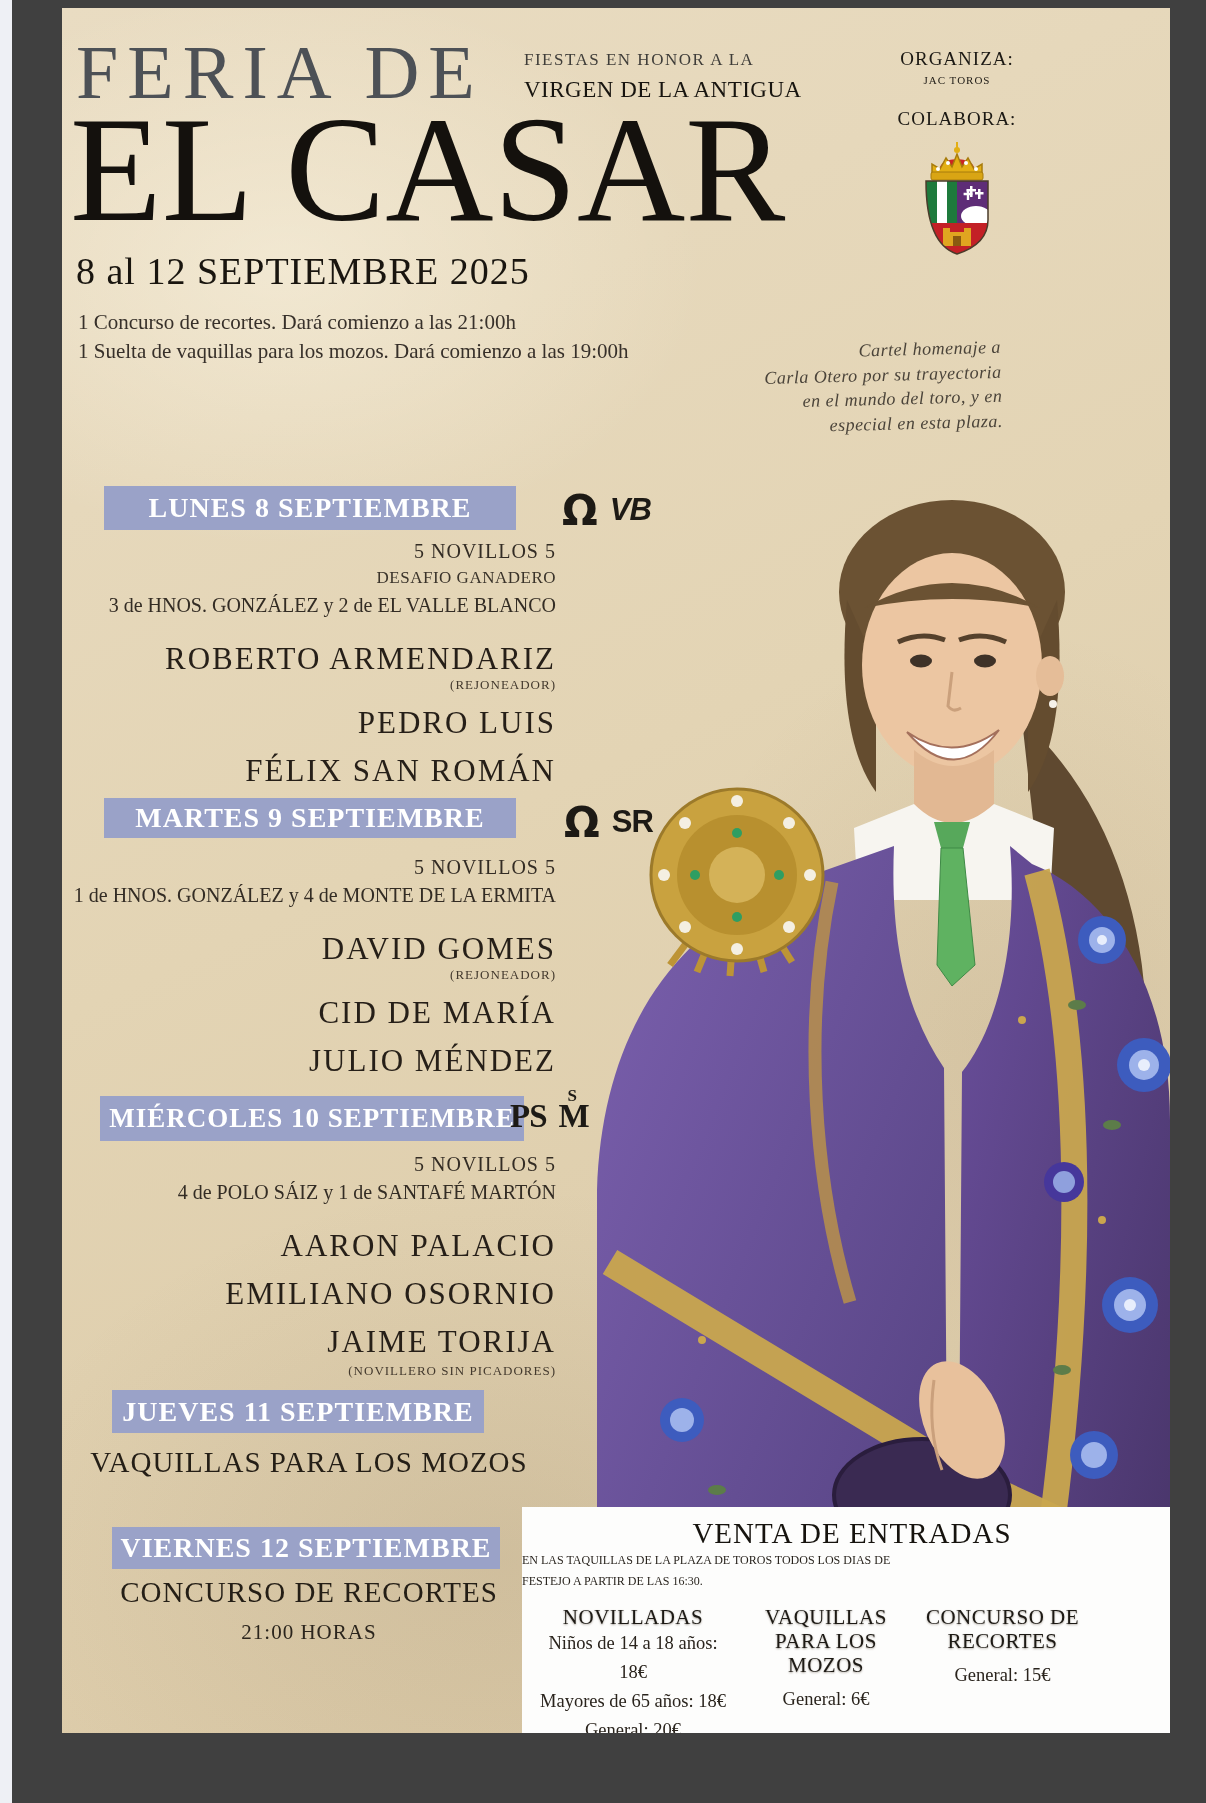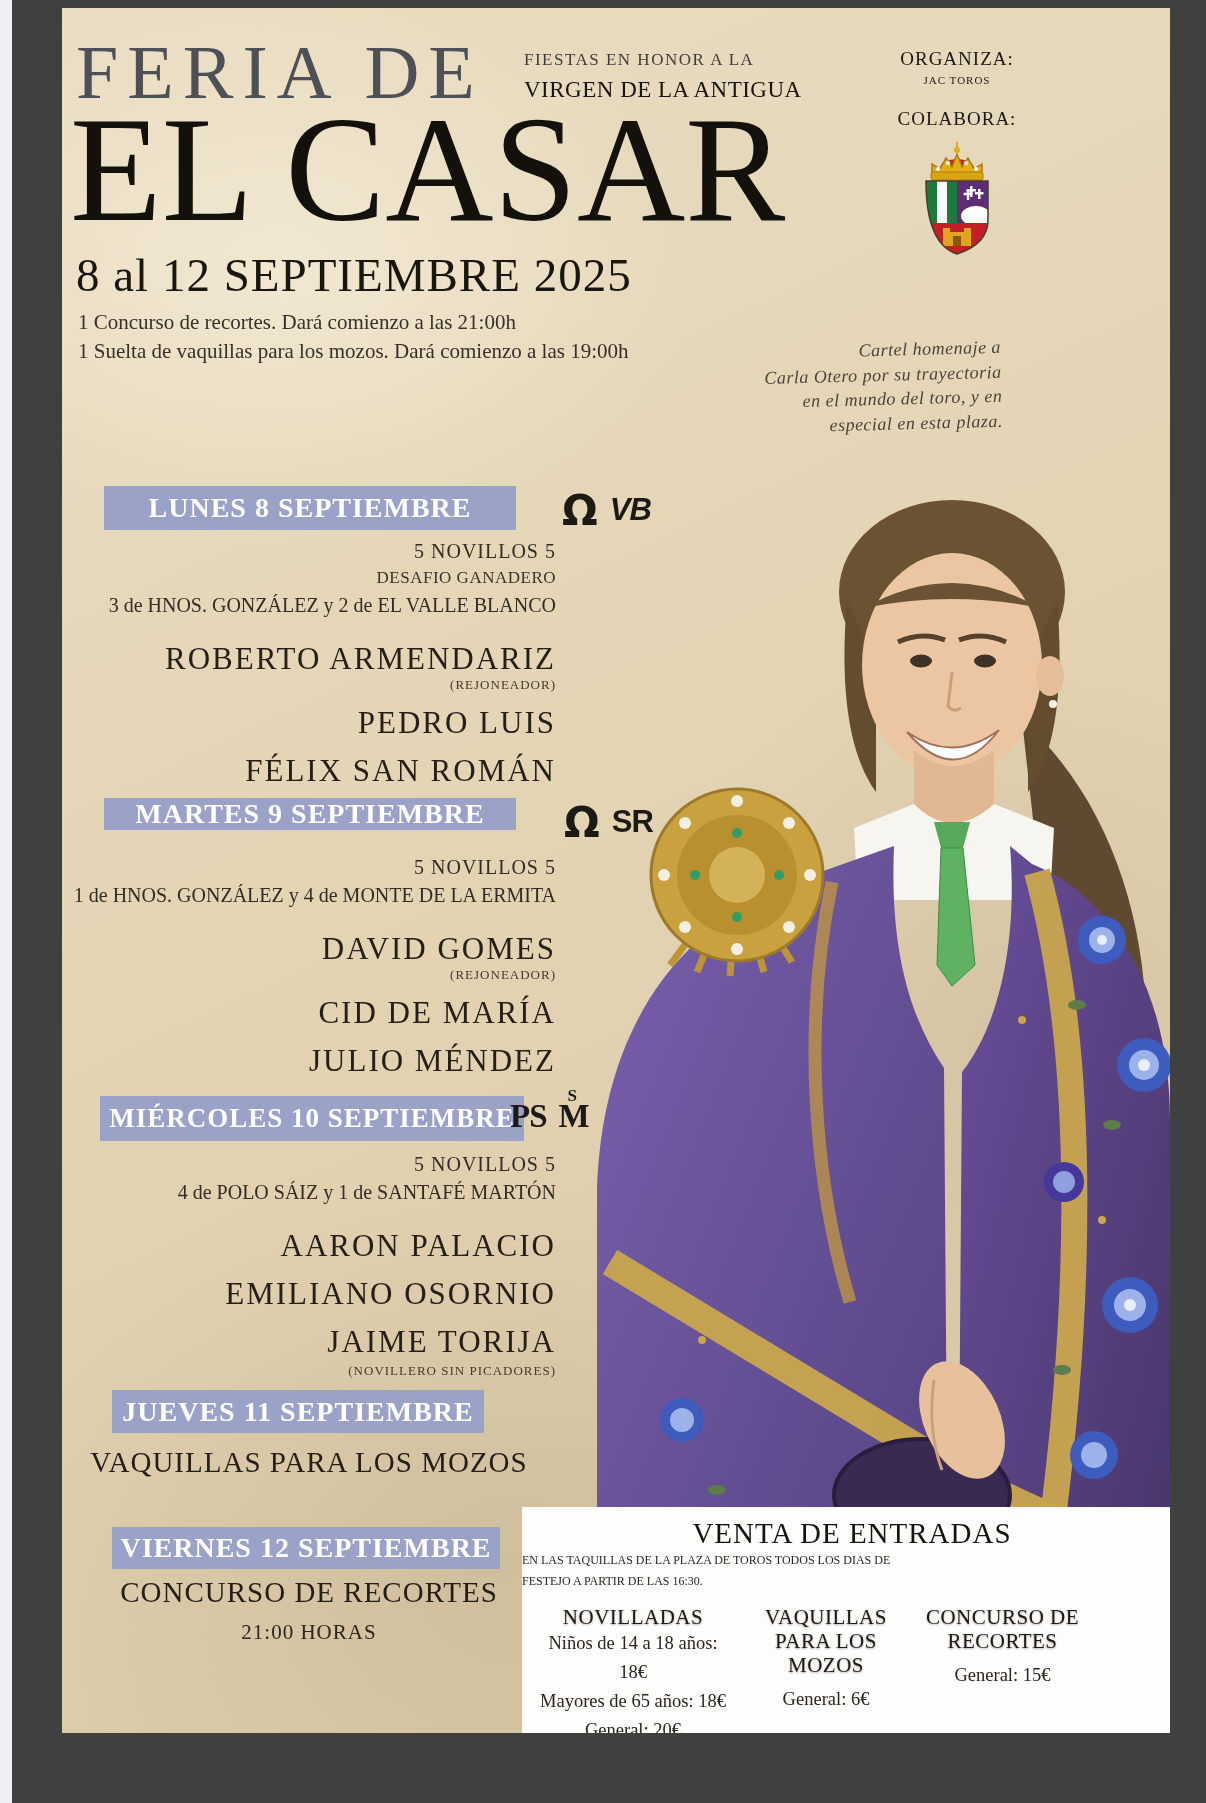--- a/index.html
+++ b/index.html
@@ -18,30 +18,30 @@
   .title-top{left:14px;top:26px;font-size:76px;letter-spacing:9px;color:#4d5156;line-height:1;}
   .title-main{left:8px;top:86px;font-size:150px;letter-spacing:0;color:#14110d;line-height:1;}
   .honor{left:462px;top:42px;width:340px;}
   .honor-1{font-size:17px;letter-spacing:1.5px;color:#3f3d39;}
   .honor-2{font-size:23px;letter-spacing:.5px;color:#17140f;margin-top:7px;}
   .org{left:800px;top:40px;width:190px;text-align:center;}
   .org-label{font-size:19px;letter-spacing:1px;color:#1c1914;}
   .org-value{font-size:11px;letter-spacing:1px;color:#24201a;margin-top:4px;}
   .colab-label{left:800px;top:100px;width:190px;text-align:center;font-size:19px;letter-spacing:1px;color:#1c1914;}
   .shield{left:856px;top:128px;}
-  .dates{left:14px;top:244px;font-size:47px;letter-spacing:1px;color:#19150f;line-height:1;font-family:Liberation Serif, serif;}
+  .dates{left:14px;top:244px;font-size:38px;letter-spacing:1px;color:#19150f;line-height:1;font-family:Liberation Serif, serif;}
   .info{left:16px;top:300px;font-size:21px;line-height:28.5px;color:#37302a;}
   .tribute{left:540px;top:332px;width:400px;text-align:right;font-style:italic;
     font-size:18px;line-height:24.5px;color:#4b443a;transform:rotate(-1.5deg);letter-spacing:.5px;}
 
   
   .banner{background:#9aa2c8;color:#ffffff;font-weight:700;font-size:28px;letter-spacing:1px;
     display:flex;align-items:center;justify-content:center;line-height:1;}
   .b1{left:42px;top:478px;width:412px;height:44px;}
-  .b2{left:42px;top:790px;width:412px;height:32px;}
+  .b2{left:42px;top:790px;width:412px;height:40px;}
   .b3{left:38px;top:1088px;width:424px;height:45px;font-size:27px;}
   .b4{left:50px;top:1382px;width:372px;height:43px;}
   .b5{left:50px;top:1519px;width:388px;height:42px;}
   .brands{display:flex;align-items:center;gap:12px;color:#1d1a15;}
   .br1{left:500px;top:476px;height:52px;}
   .br2{left:502px;top:788px;height:52px;}
   .br3{left:448px;top:1080px;height:56px;}
   .brand-omega{font-family:"DejaVu Sans",sans-serif;font-weight:700;font-size:42px;}
   .brand-mono{font-family:"Liberation Sans","DejaVu Sans",sans-serif;font-weight:700;font-size:31px;font-style:italic;letter-spacing:-1px;}
   .brand-serif{font-weight:700;font-size:33px;letter-spacing:-1px;}

